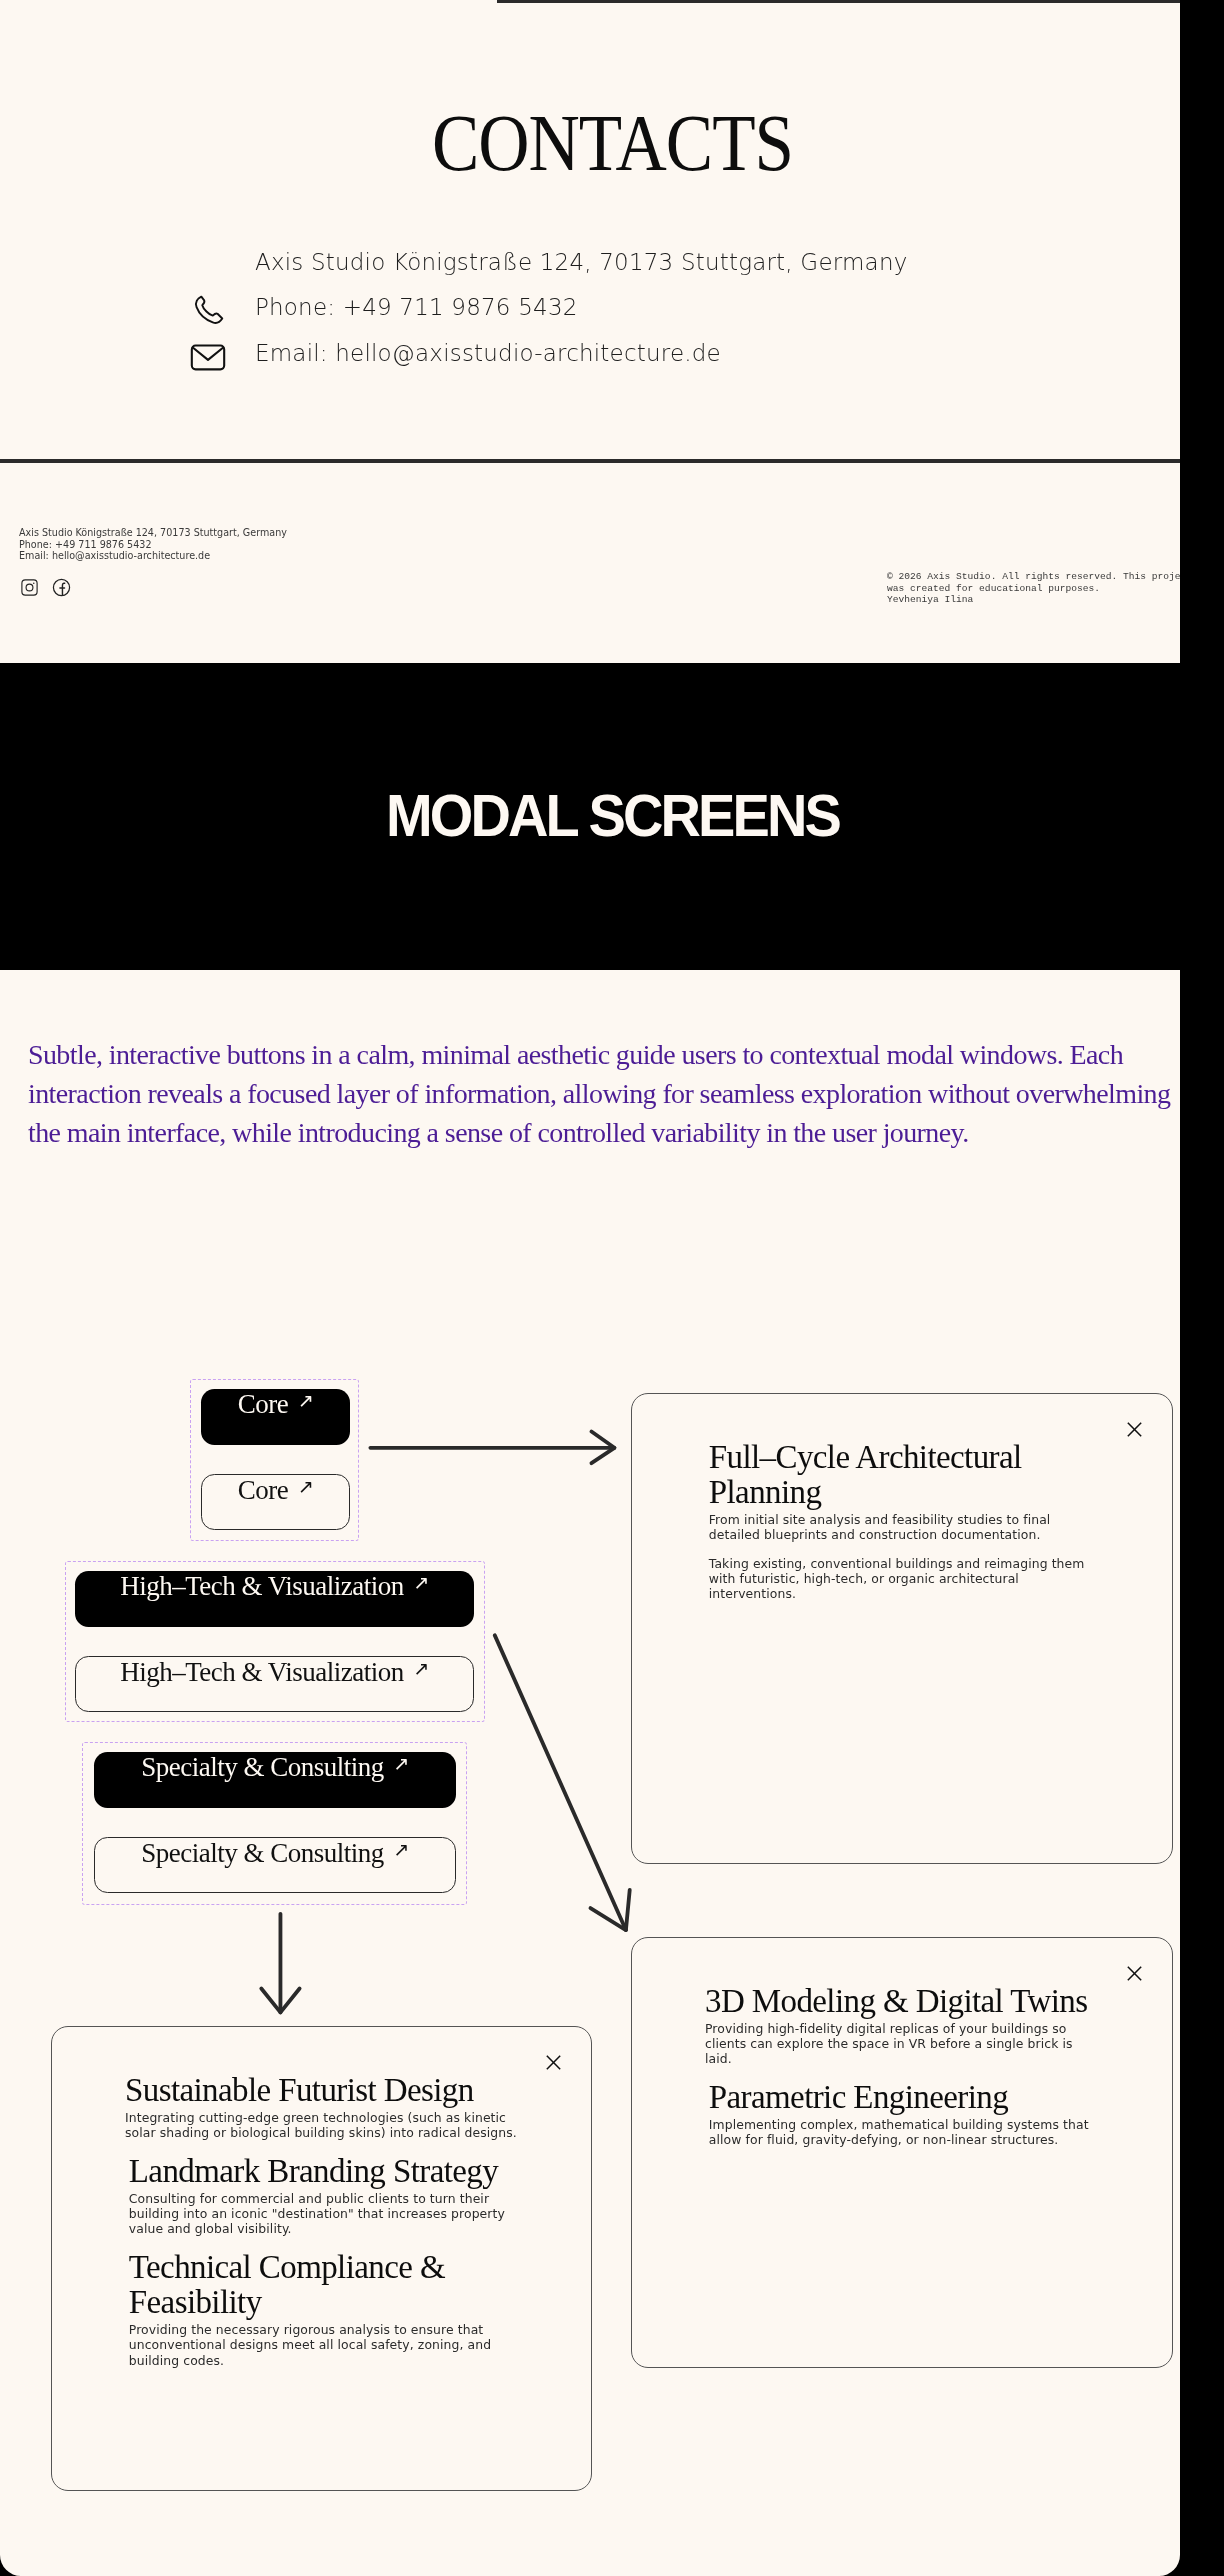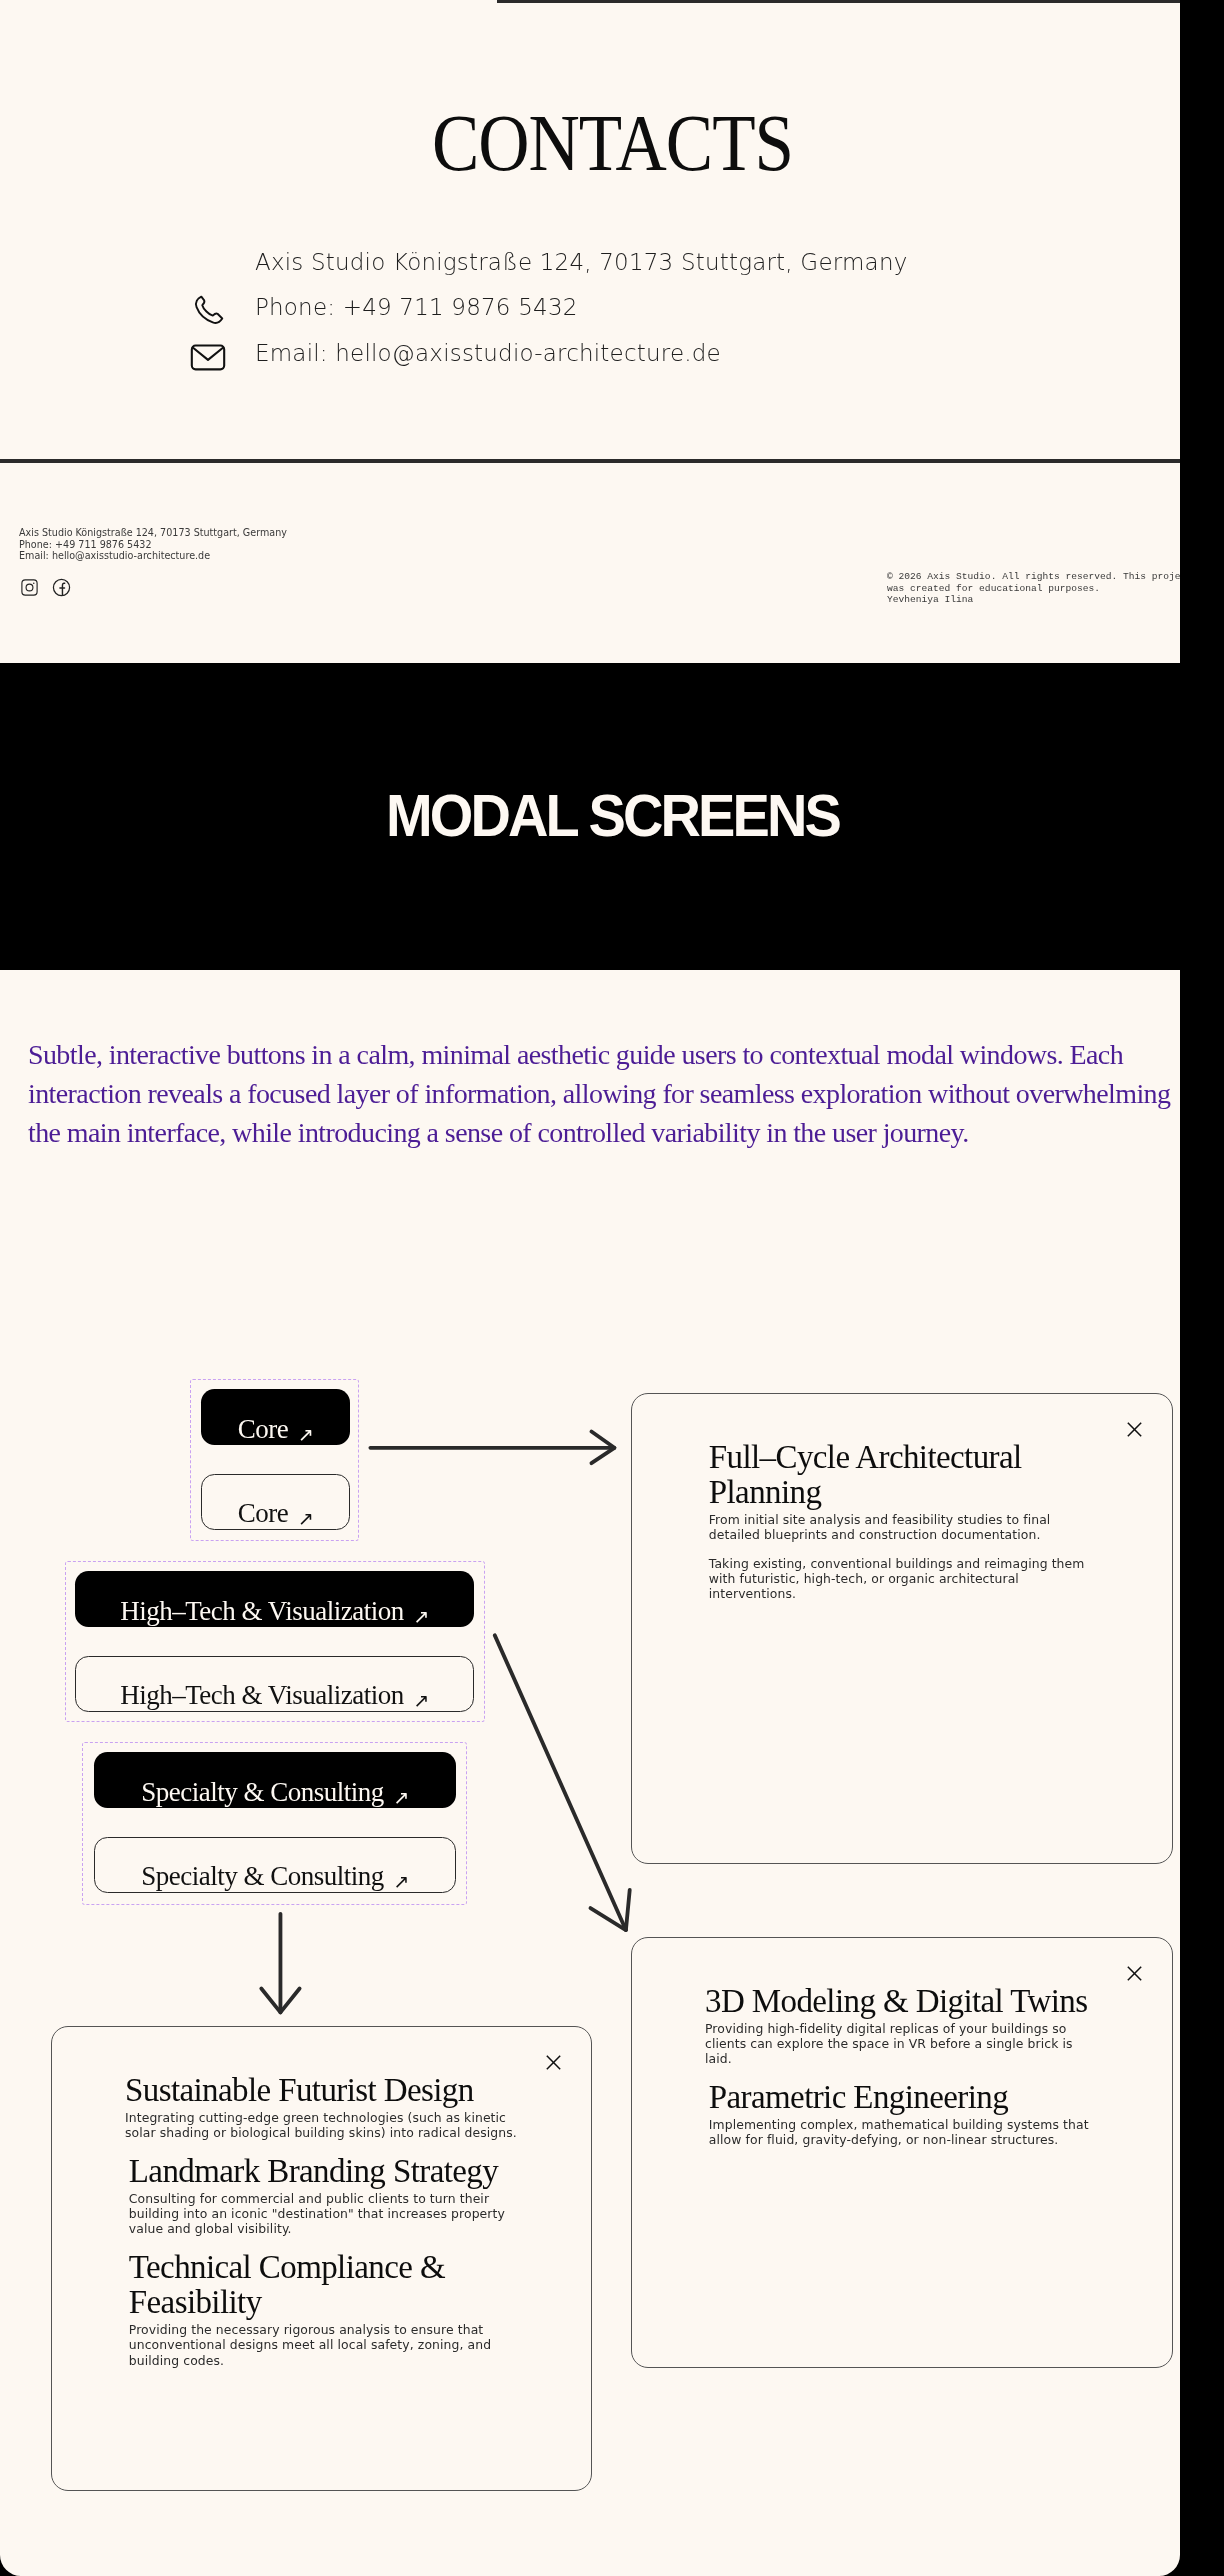--- a/index.html
+++ b/index.html
@@ -135,21 +135,21 @@
     .g-hitech { left: 65px; top: 1561px; width: 418px; height: 159px; }
     .g-special { left: 82px; top: 1742px; width: 383px; height: 161px; }
 
     .btn {
       position: absolute;
       border-radius: 13.4px;
       font-family: "Liberation Serif", serif;
       font-size: 27px;
       letter-spacing: -0.5px;
       display: flex;
-      align-items: flex-end;
+      align-items: flex-start;
       justify-content: center;
       gap: 9.6px;
       box-sizing: border-box;
       cursor: pointer;
       white-space: nowrap;
     }
     .btn.dark { background: #000; color: #fdf8f2; }
     .btn.light { background: #fdf8f2; color: #111; border: 1.4px solid #2a2a2a; }
     .btn .arr { font-size: 19px; font-family: "DejaVu Sans", sans-serif; }
     .b-core-d { left: 201px; top: 1389px; width: 149px; height: 56px; }

